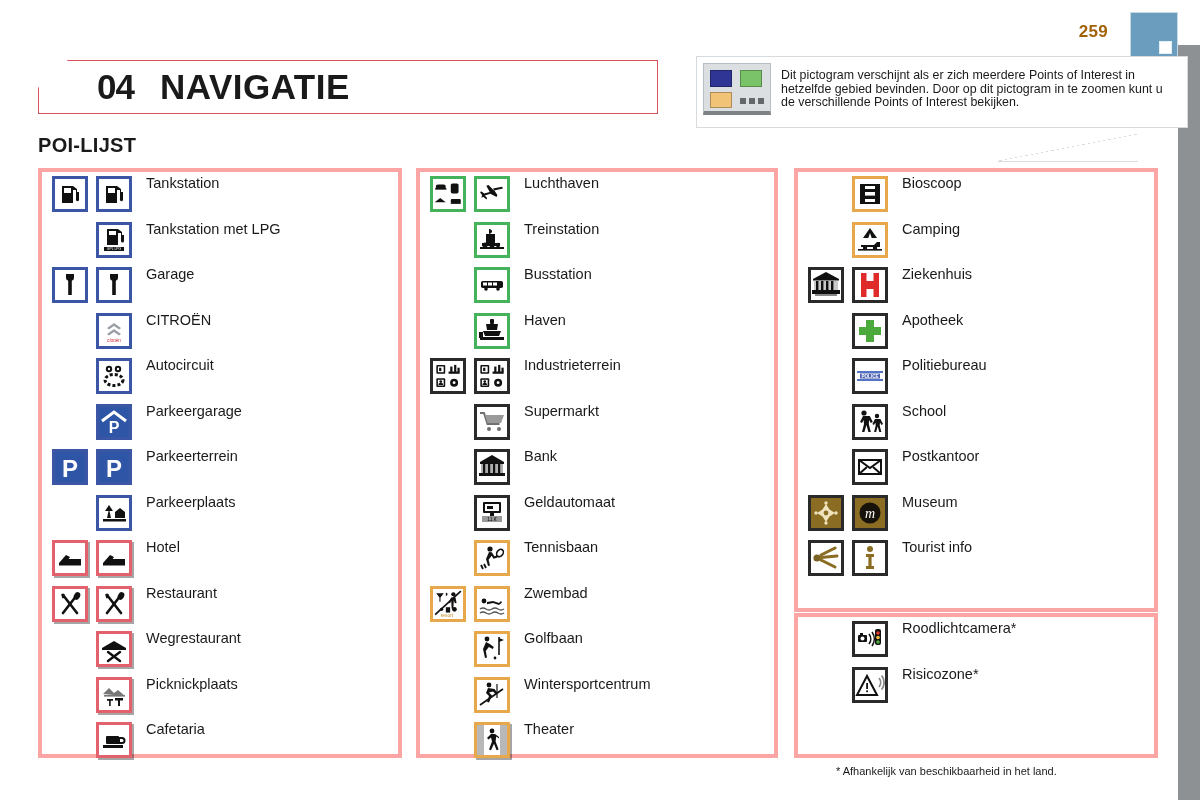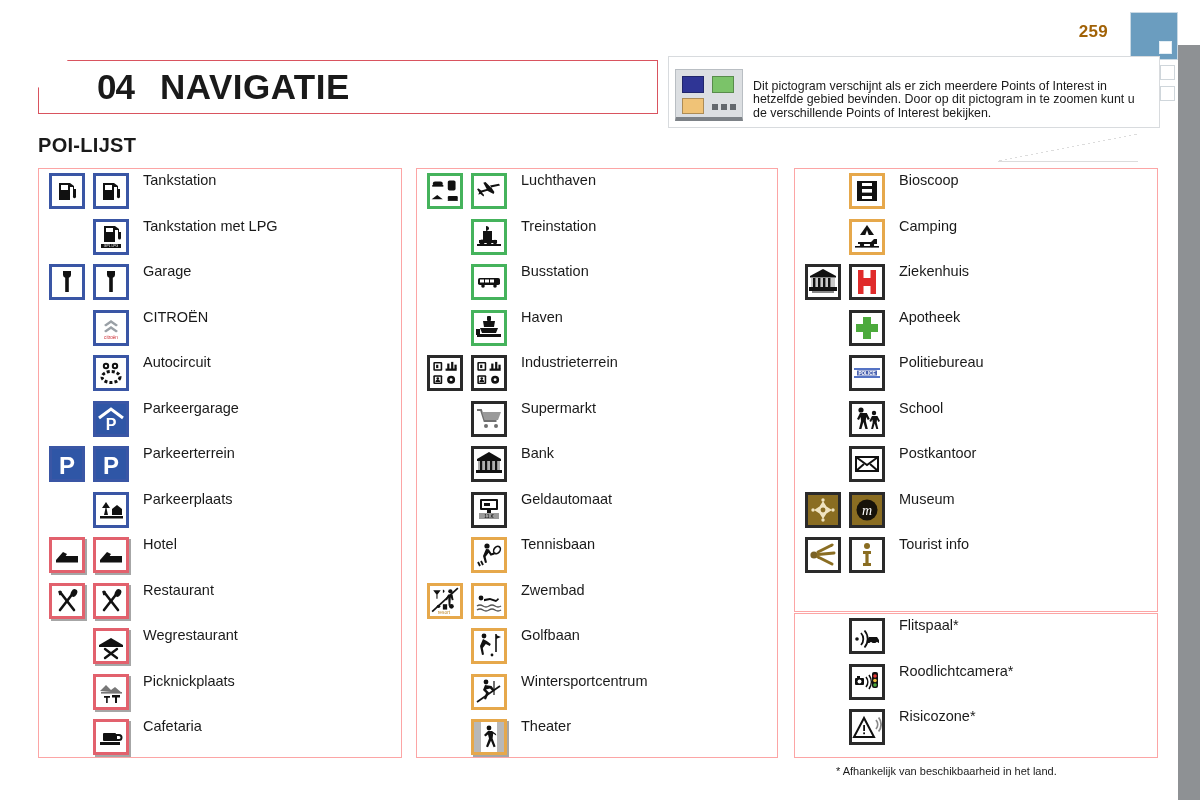--- a/index.html
+++ b/index.html
@@ -55,24 +55,24 @@
   }
   #chapter-inner {
     position:absolute; left:0; top:0; width:100%; height:100%;
     display:flex; align-items:center; padding-left:58px; gap:26px;
   }
   #chapter-number { font-size:35px; font-weight:bold; letter-spacing:-1px; }
   #chapter-title  { font-size:35px; font-weight:bold; letter-spacing:.5px; }
 
   
   #note-box {
-    position:absolute; left:668px; top:56px;
+    position:absolute; left:696px; top:56px;
     width:492px; height:72px;
     border:1px solid #d8dbde; background:#ffffff;
-    display:flex; align-items:flex-end; padding:0 8px 6px 6px; gap:10px;
+    display:flex; align-items:center; padding:0 8px 6px 6px; gap:10px;
   }
   #note-pictogram {
     flex:0 0 auto; width:68px; height:52px; background:#dcdfe2;
     border:1px solid #b9bec3; border-bottom:4px solid #7d8287;
     position:relative;
   }
   #note-pictogram .sq { position:absolute; border:1px solid rgba(0,0,0,.28); }
   #note-pictogram .sq-blue   { left:6px;  top:6px;  width:22px; height:17px; background:#2f3595; }
   #note-pictogram .sq-green  { left:36px; top:6px;  width:22px; height:17px; background:#7bc369; }
   #note-pictogram .sq-orange { left:6px;  top:28px; width:22px; height:16px; background:#f0c377; }
@@ -91,21 +91,21 @@
     border-bottom:1px solid #dcdcdc;
     background:linear-gradient(to bottom right, transparent 49.6%, #dcdcdc 49.6%, #dcdcdc 50.4%, transparent 50.4%);
   }
   #section-title {
     position:absolute; left:0; top:0;
     font-size:20px; font-weight:bold; letter-spacing:.3px;
   }
 
   
   .col-box {
-    position:absolute; border:1px solid #fca5a5; background:#ffffff;
+    position:absolute; border:4px solid #fca5a5; background:#ffffff;
   }
   #col-1 { left:38px;  top:168px; width:364px; height:590px; }
   #col-2 { left:416px; top:168px; width:362px; height:590px; }
   #col-3 { left:794px; top:168px; width:364px; height:444px; }
   #col-4 { left:794px; top:613px; width:364px; height:145px; }
 
   .poi-row {
     position:relative; height:45.5px; display:flex; align-items:center;
   }
   .icon-slot {
@@ -790,37 +790,20 @@
         </div>
       </div>
       <div class="poi-label">Tourist info</div>
     </div>
   </div>
 <div class="col-box" id="col-4">
     <div class="poi-row">
       <div class="icon-slot right">
         <div class="ic b-black">
           <svg width="30" height="30" viewBox="0 0 30 30">
-            <circle cx="5" cy="18" r="1.8" fill="#111"></circle>
-            <g stroke="#111" stroke-width="1.8" fill="none">
-              <path d="M9 12a9 9 0 0 1 0 12"></path>
-              <path d="M12.5 9.5a13 13 0 0 1 0 17"></path>
-            </g>
-            <path d="M17 16h8l2 3v3h-12v-3l2-3z" fill="#111"></path>
-            <circle cx="19" cy="22.5" r="1.6" fill="#fff"></circle>
-            <circle cx="25" cy="22.5" r="1.6" fill="#fff"></circle>
-          </svg>
-        </div>
-      </div>
-      <div class="poi-label">Flitspaal*</div>
-    </div>
-    <div class="poi-row">
-      <div class="icon-slot right">
-        <div class="ic b-black">
-          <svg width="30" height="30" viewBox="0 0 30 30">
             <rect x="3" y="11" width="9" height="7" rx="1" fill="#111"></rect>
             <circle cx="7.5" cy="14.5" r="2" fill="#fff"></circle>
             <rect x="5" y="9" width="3" height="2" fill="#111"></rect>
             <g stroke="#111" stroke-width="1.6" fill="none">
               <path d="M14 10a8 8 0 0 1 0 10"></path>
               <path d="M17 8a12 12 0 0 1 0 14"></path>
             </g>
             <rect x="20" y="5" width="6" height="16" rx="2" fill="#111"></rect>
             <circle cx="23" cy="9" r="1.8" fill="#e53935"></circle>
             <circle cx="23" cy="13.5" r="1.8" fill="#f0c040"></circle>

